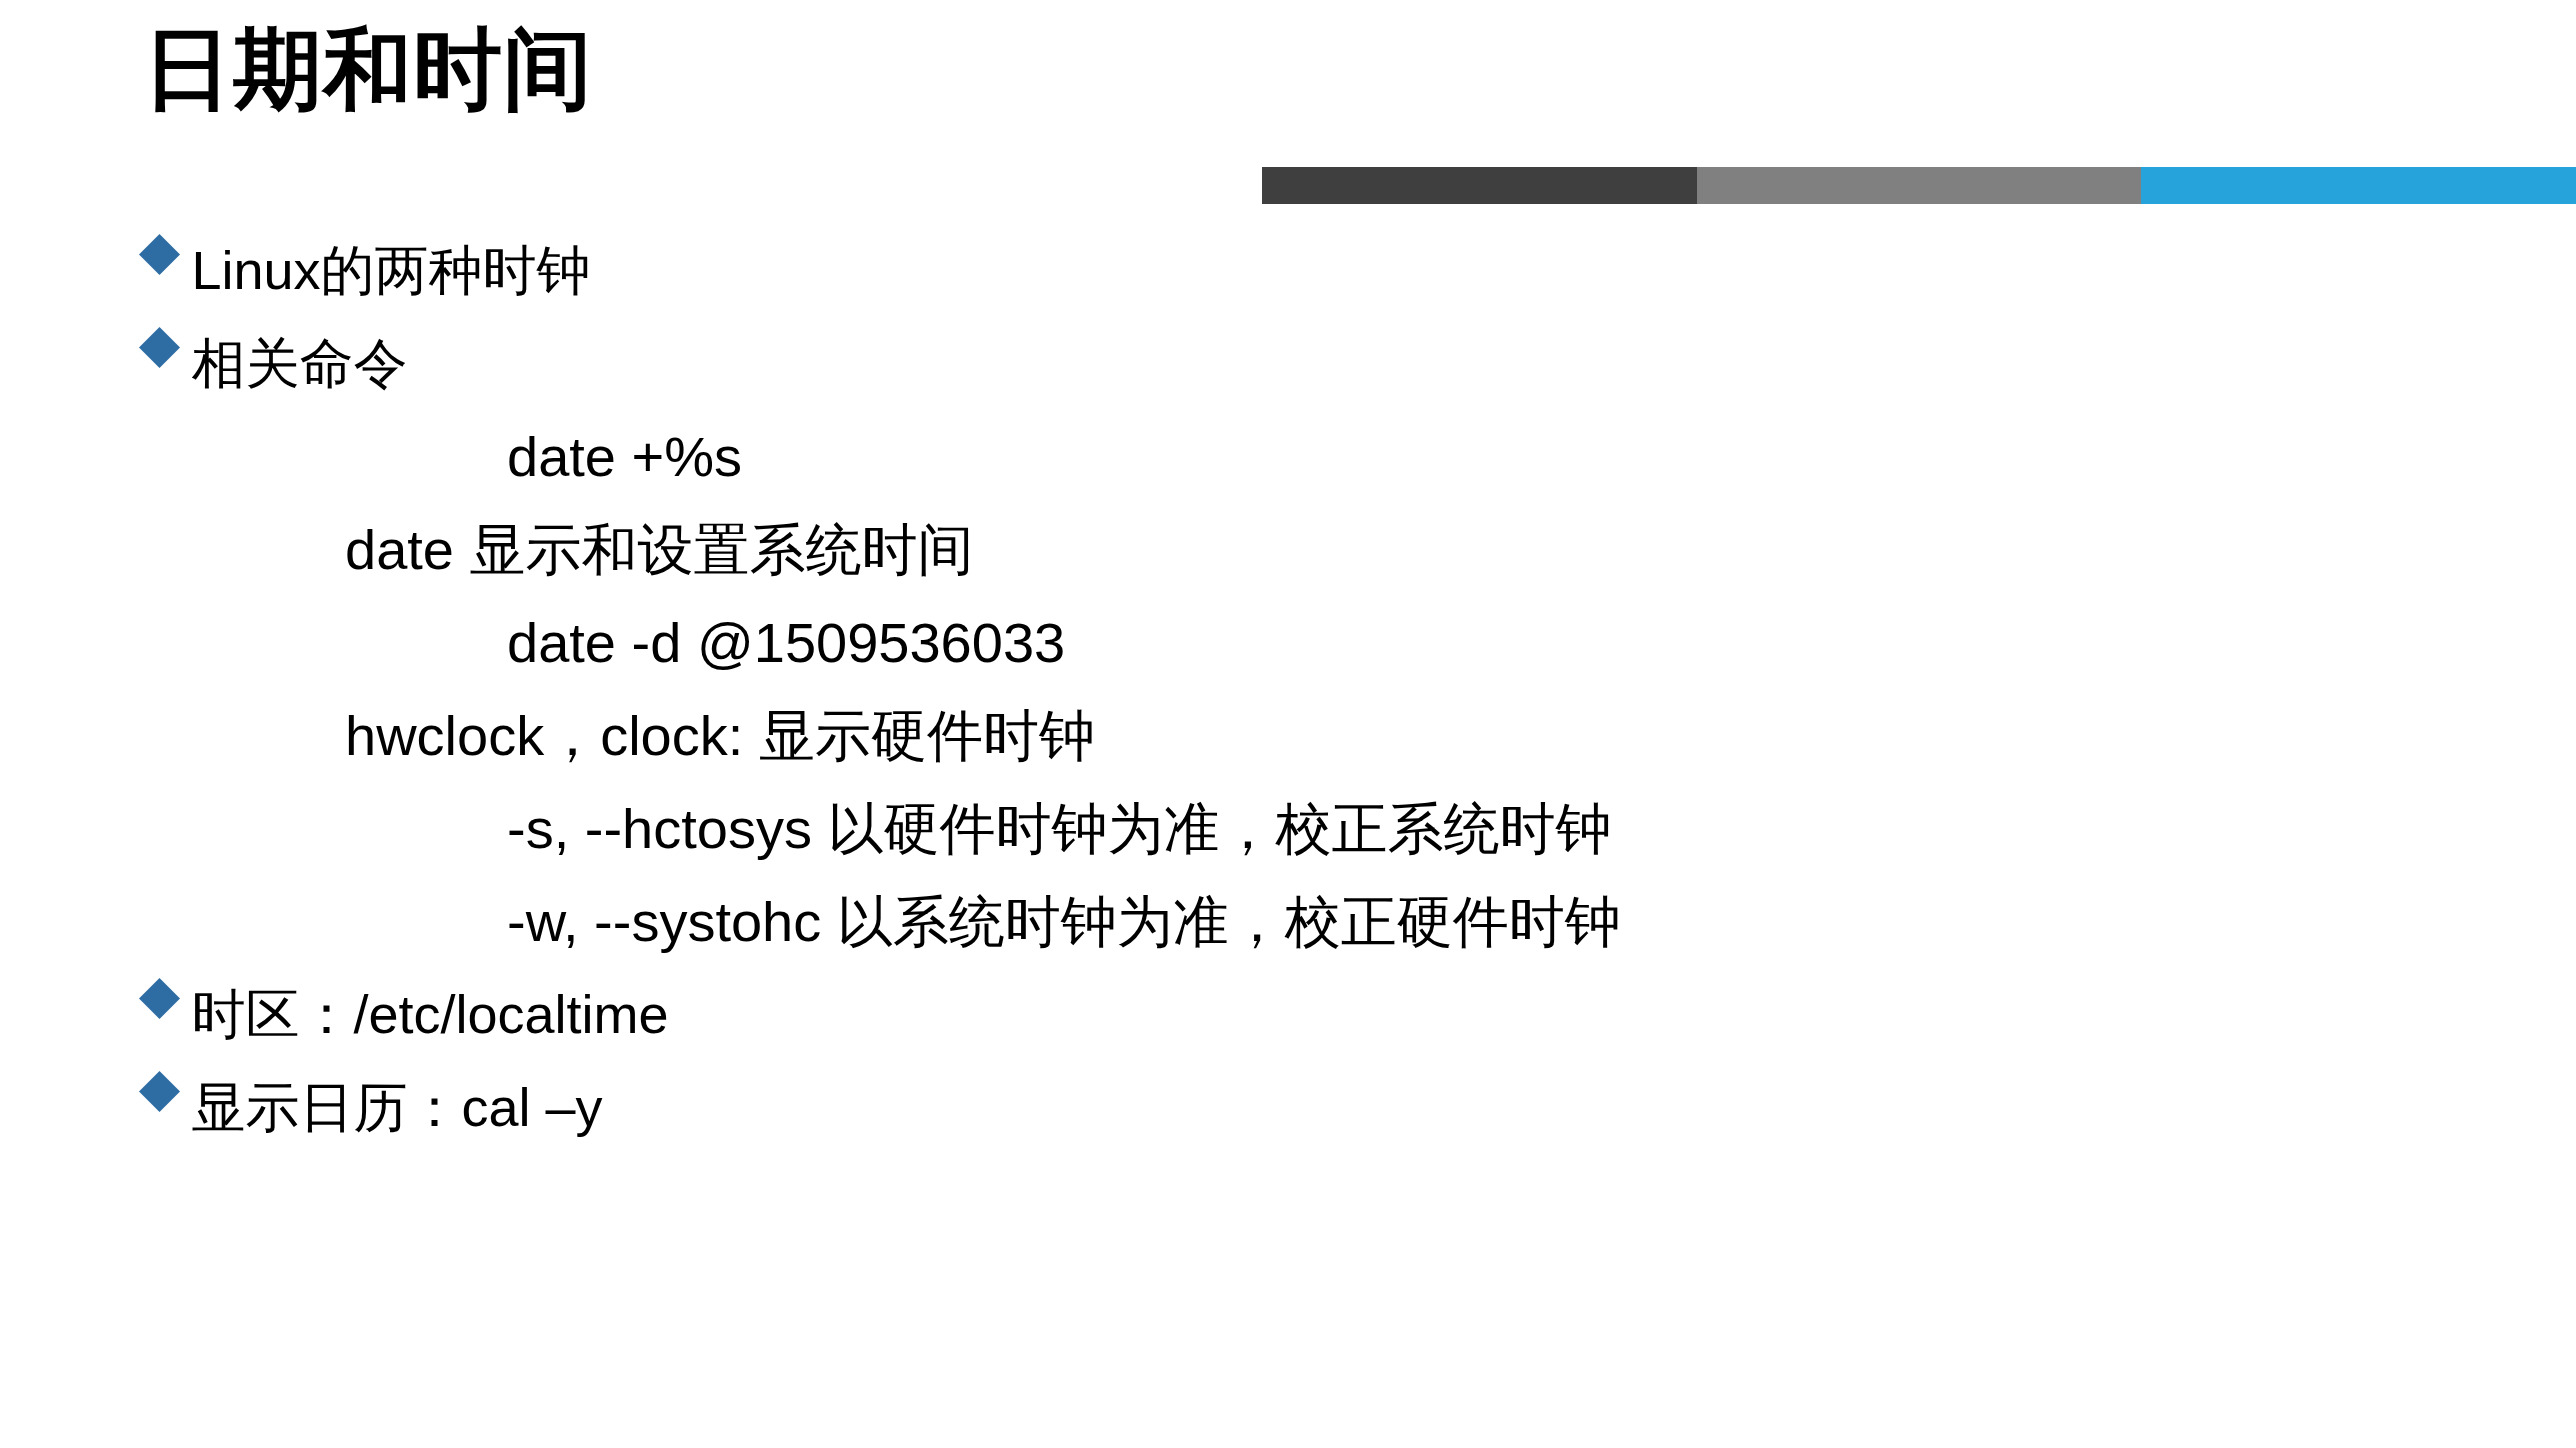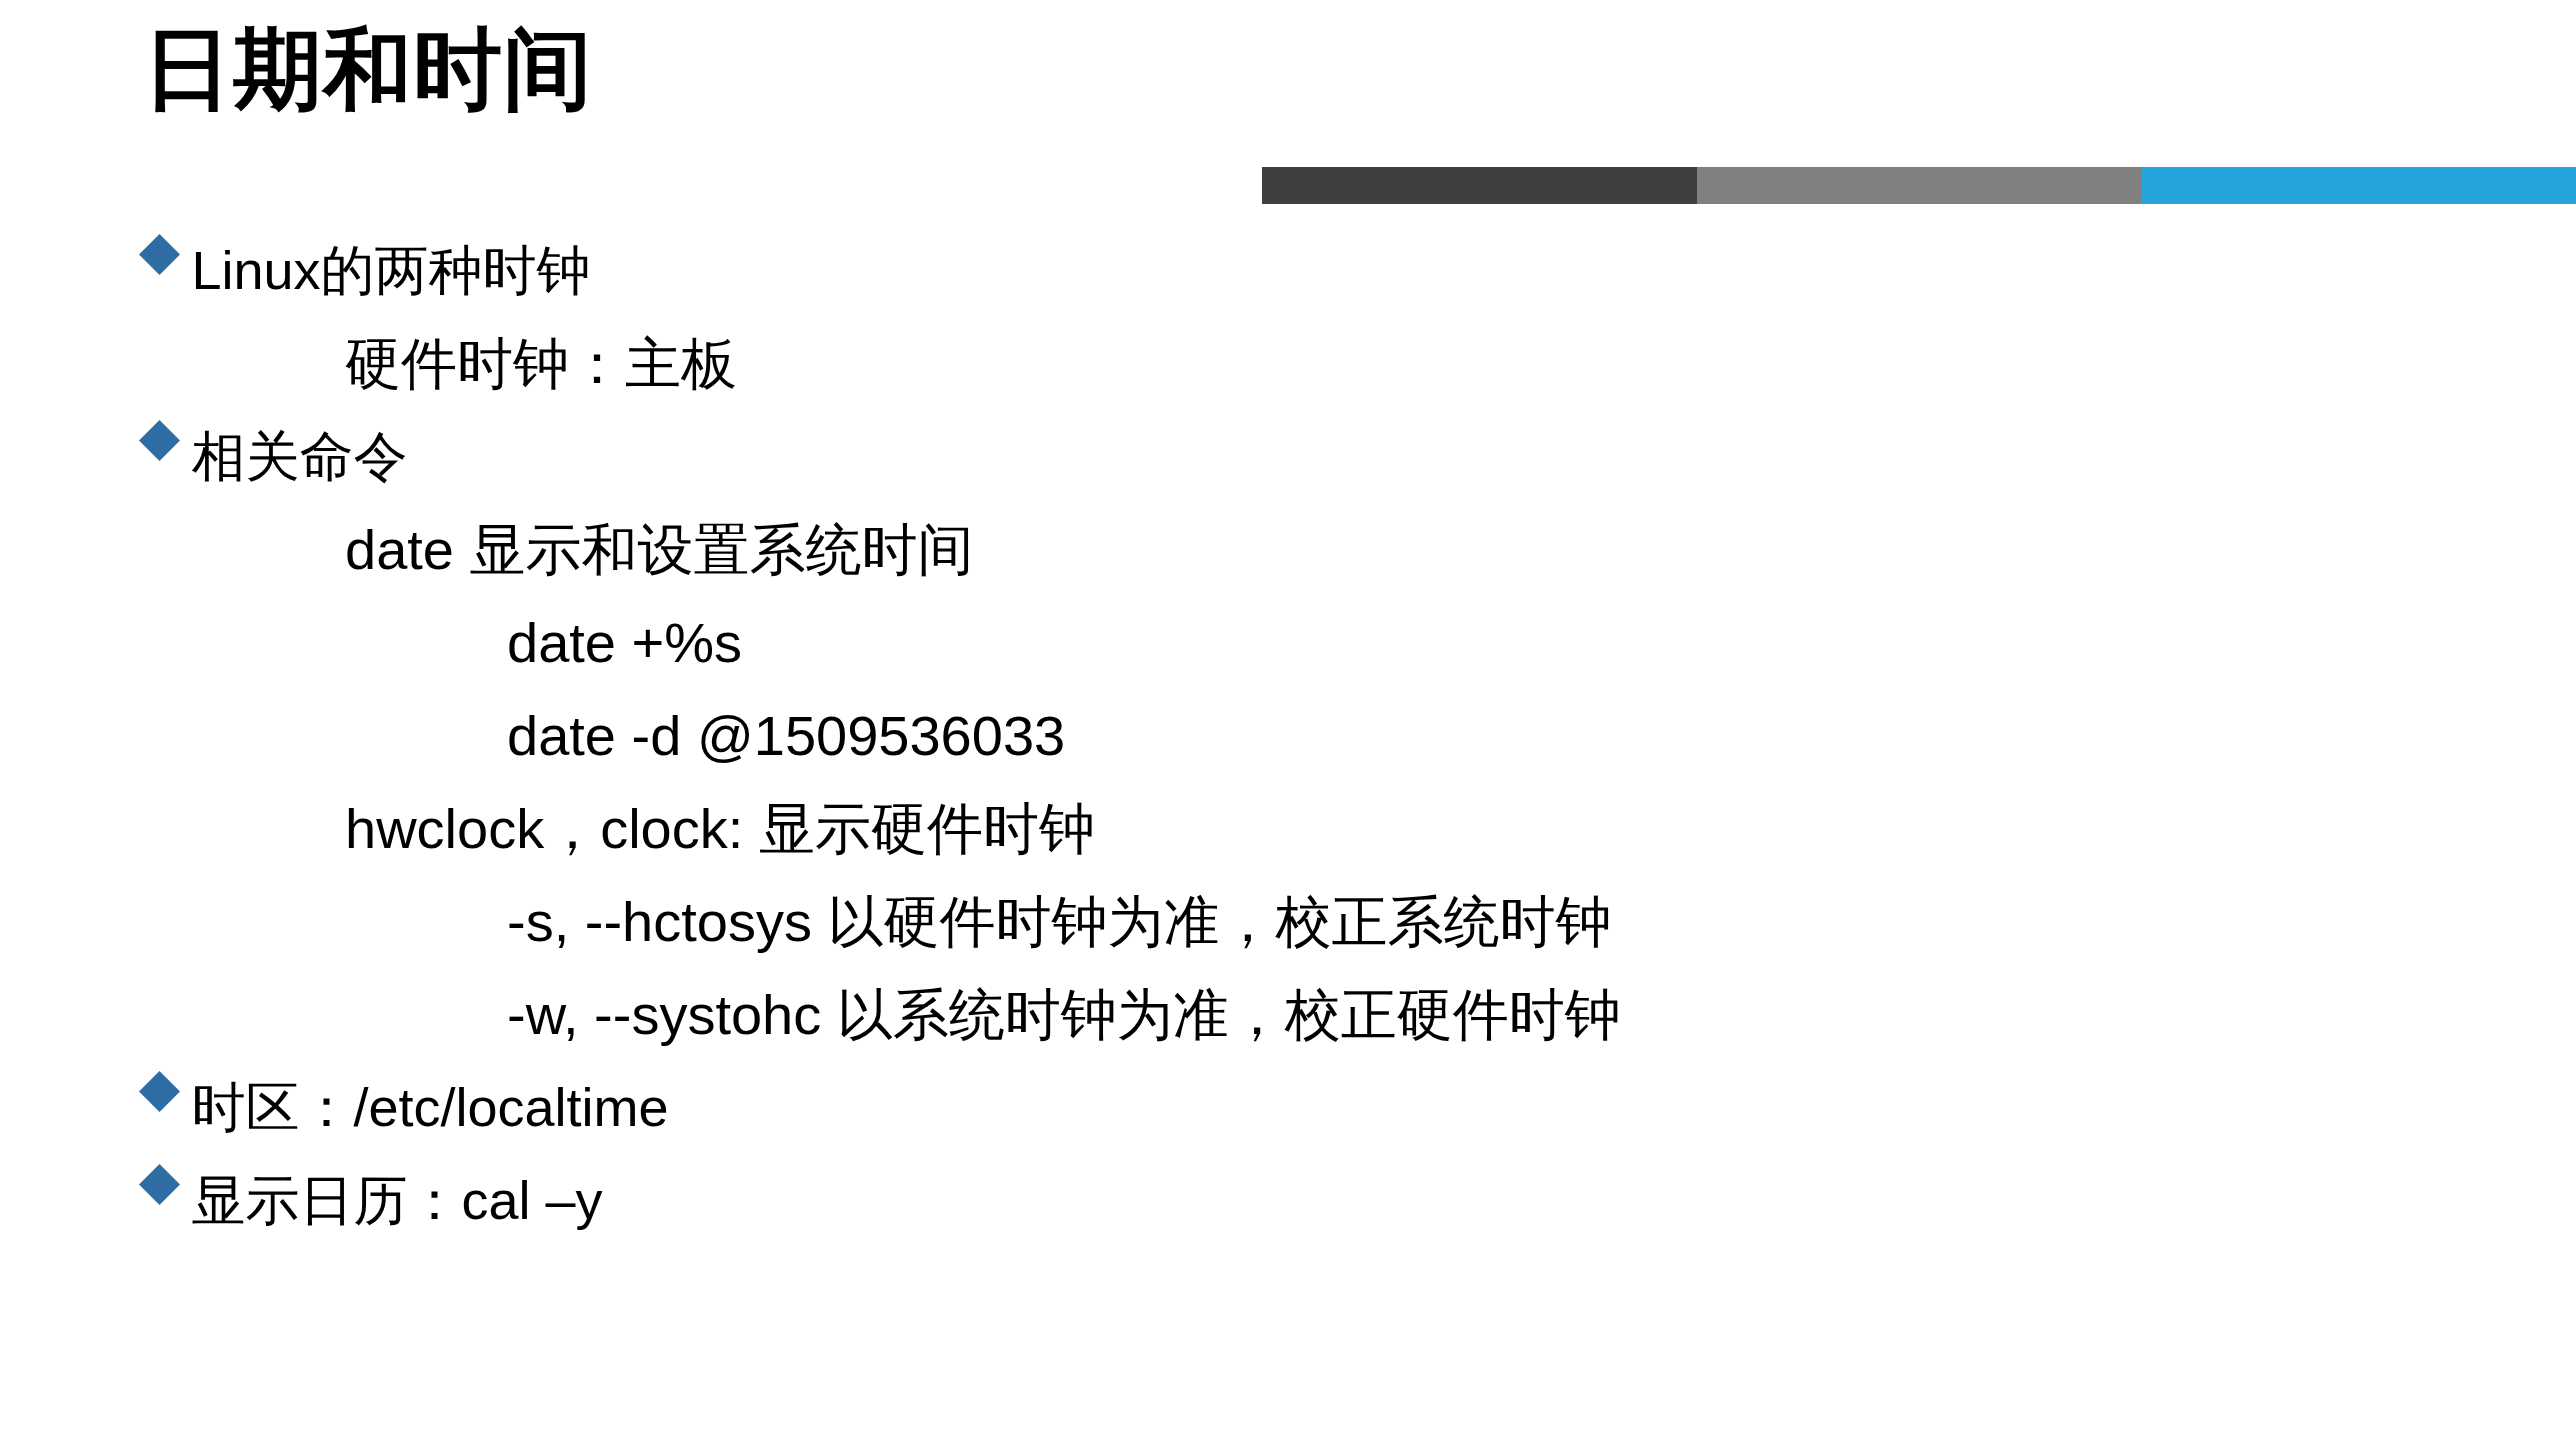--- a/index.html
+++ b/index.html
@@ -112,35 +112,32 @@
   </div>
 
   <div class="content">
 
     <div class="line lvl1">
       <span class="bullet" style="background: rgb(46, 109, 164);"></span>
       <span class="txt">Linux的两种时钟</span>
     </div>
 
 
-    <div class="line lvl2">
-      <span class="txt">硬件时钟：主板</span>
-    </div>
 
     <div class="line lvl1">
       <span class="bullet" style="background: rgb(46, 109, 164);"></span>
       <span class="txt">相关命令</span>
     </div>
 
+    <div class="line lvl3">
+      <span class="txt">date +%s</span>
+    </div>
+
     <div class="line lvl2">
       <span class="txt">date  显示和设置系统时间</span>
-    </div>
-
-    <div class="line lvl3">
-      <span class="txt">date +%s</span>
     </div>
 
     <div class="line lvl3">
       <span class="txt">date -d @1509536033</span>
     </div>
 
     <div class="line lvl2">
       <span class="txt">hwclock，clock: 显示硬件时钟</span>
     </div>
 

